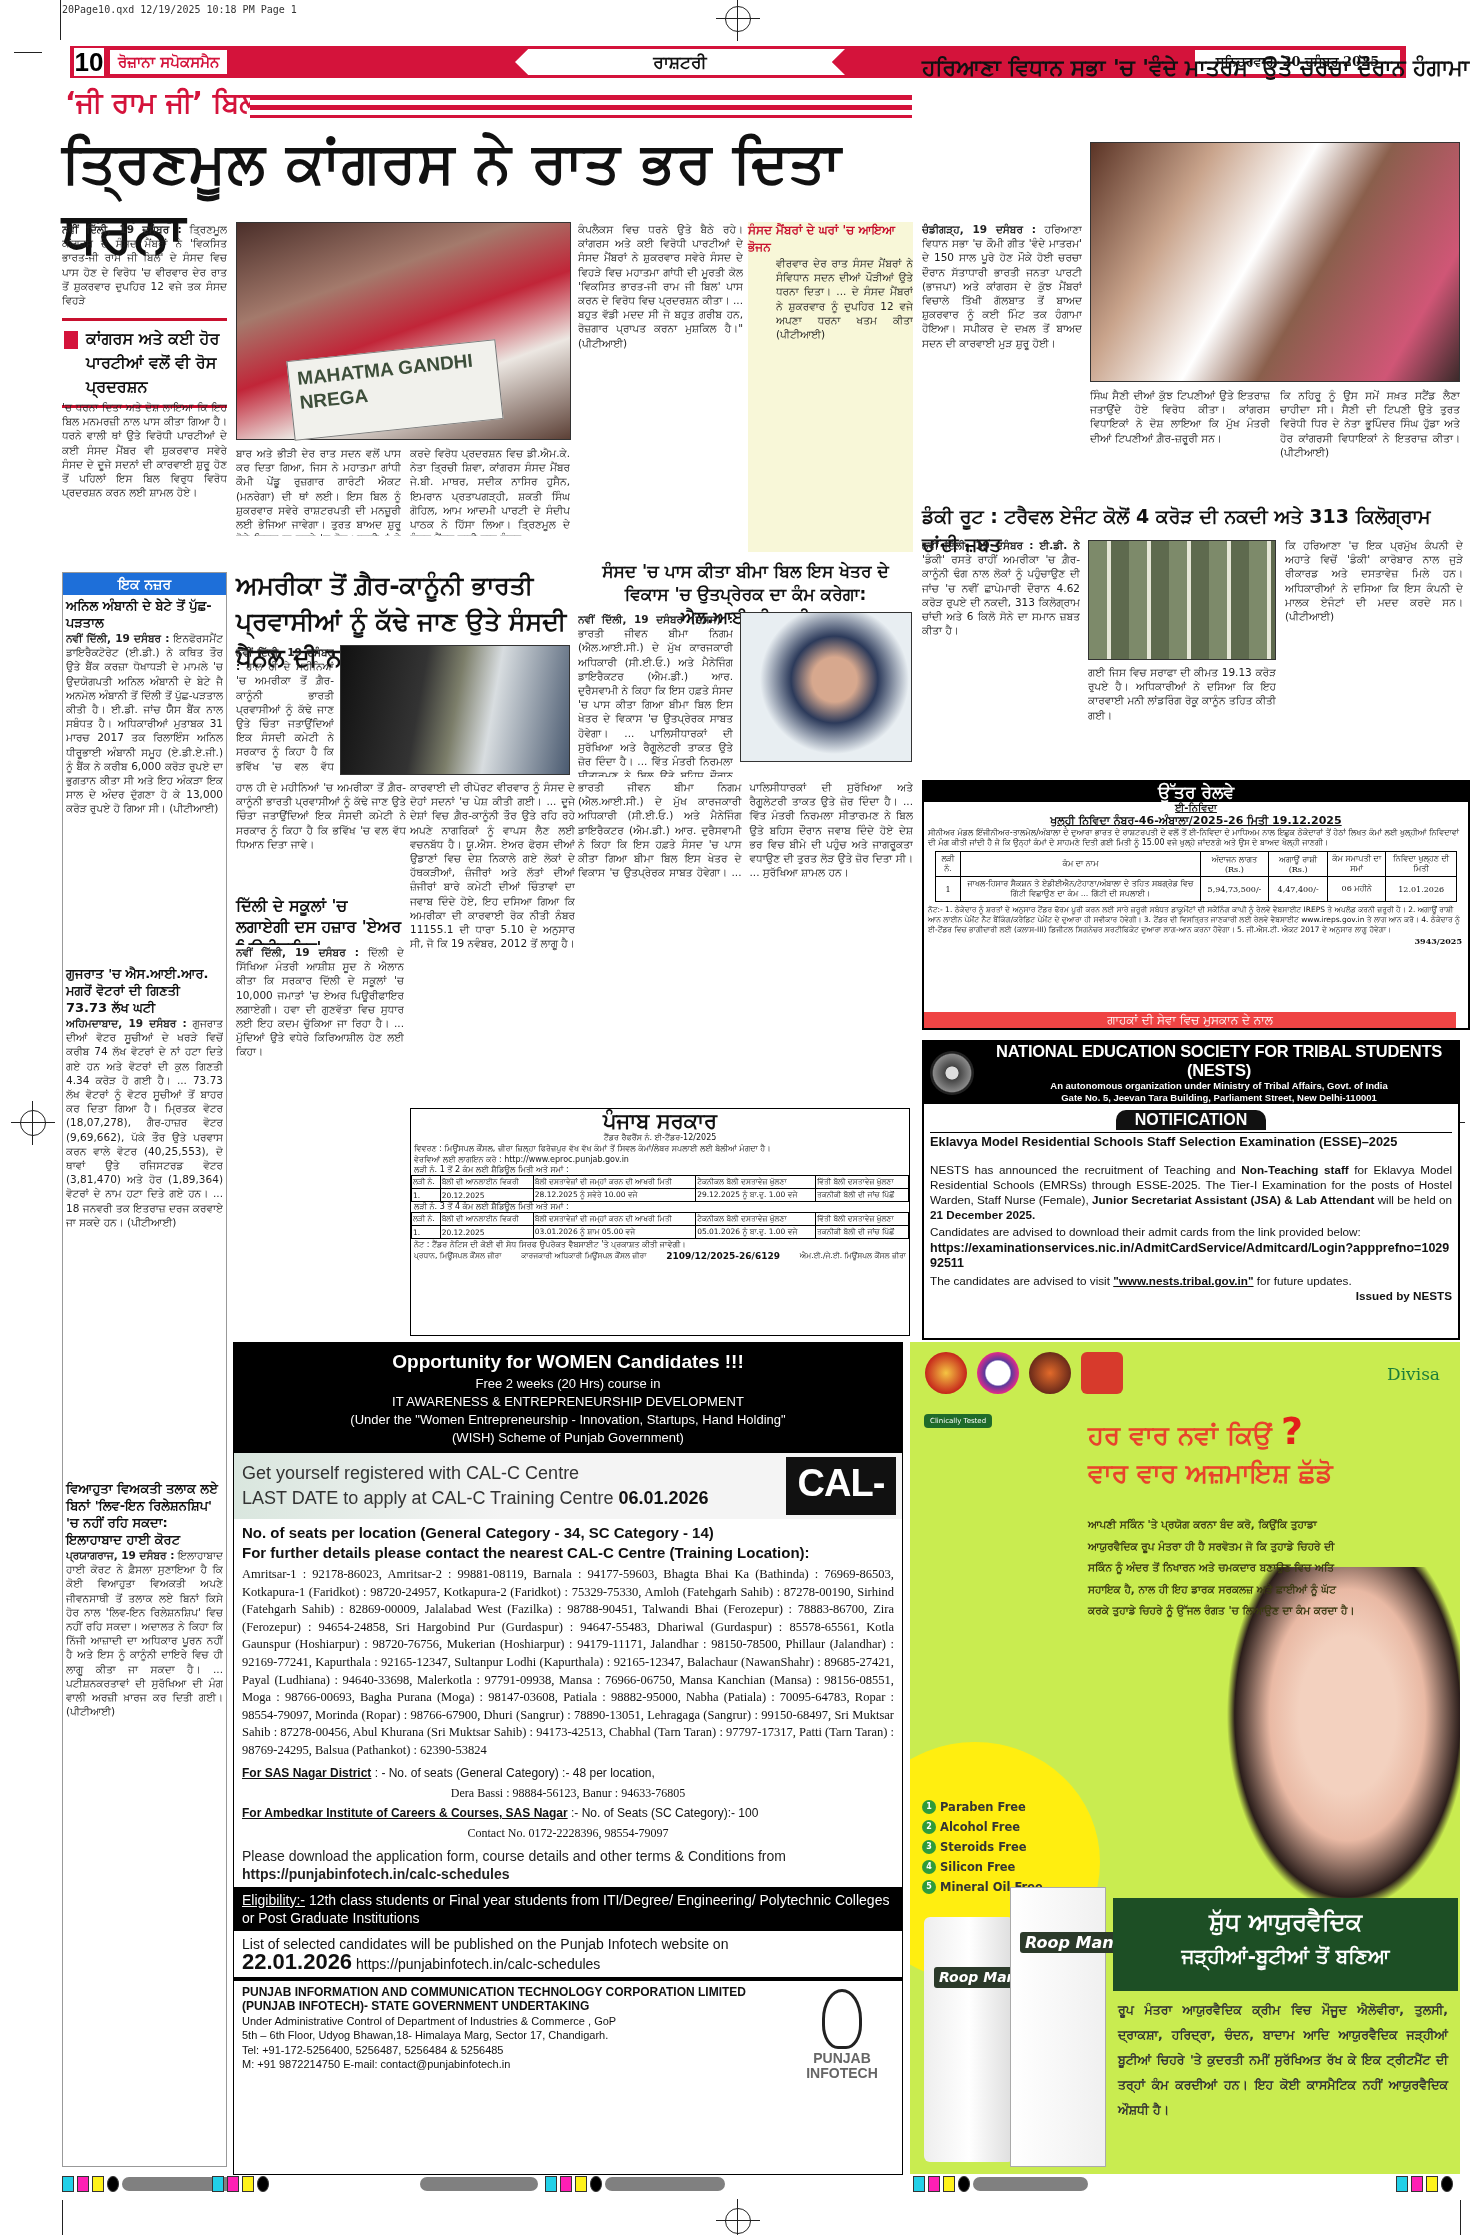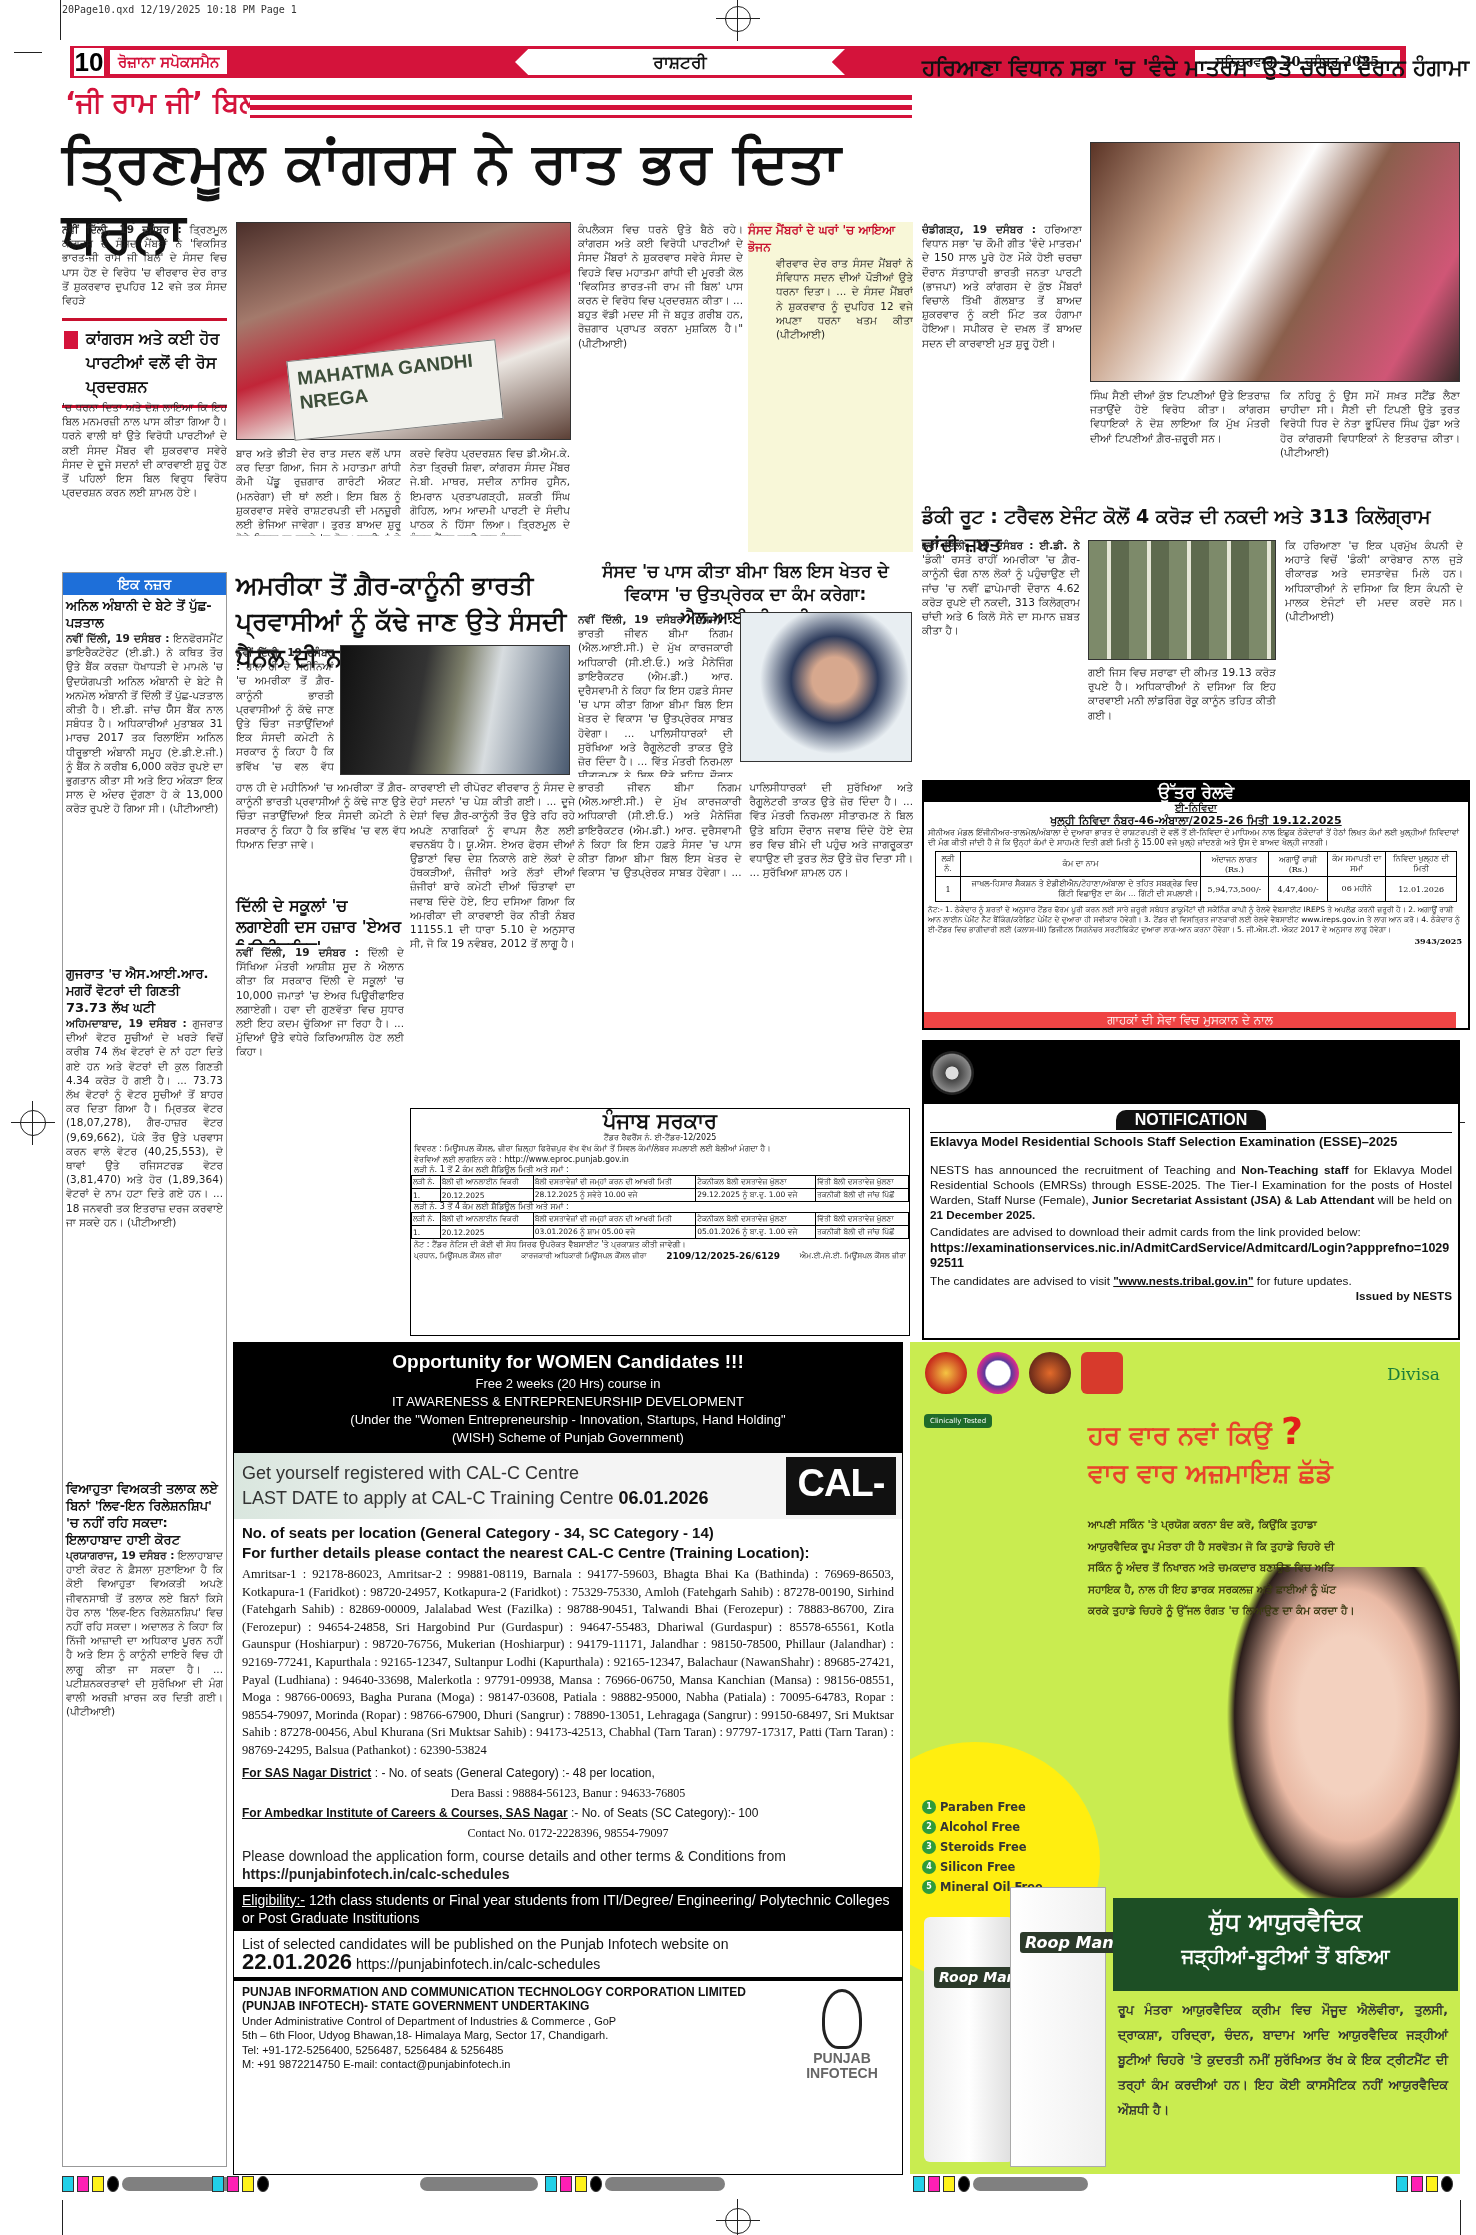--- a/index.html
+++ b/index.html
@@ -272,36 +272,41 @@
         <tr>
       <th>ਲੜੀ ਨੰ.</th>
           <th style="width:46%;">ਕੰਮ ਦਾ ਨਾਮ</th>
           <th>ਅੰਦਾਜਨ ਲਾਗਤ (Rs.)</th>
           <th>ਅਗਾਊਂ ਰਾਸ਼ੀ (Rs.)</th>
           <th>ਕੰਮ ਸਮਾਪਤੀ ਦਾ ਸਮਾਂ</th>
           <th>ਨਿਵਿਦਾ ਖੁਲ੍ਹਣ ਦੀ ਮਿਤੀ</th>
     </tr>
     <tr>
       <td>1</td>
-          <td style="text-align:right;">ਜਾਖਲ-ਹਿਸਾਰ ਸੈਕਸ਼ਨ ਤੇ ਏਡੀਈਐਨ/ਟੋਹਾਣਾ/ਅੰਬਾਲਾ ਦੇ ਤਹਿਤ ਸਬਗ੍ਰੇਡ ਵਿਚ ਗਿੱਟੀ ਵਿਛਾਉਣ ਦਾ ਕੰਮ ... ਗਿੱਟੀ ਦੀ ਸਪਲਾਈ।</td>
+          <td style="text-align:center;">ਜਾਖਲ-ਹਿਸਾਰ ਸੈਕਸ਼ਨ ਤੇ ਏਡੀਈਐਨ/ਟੋਹਾਣਾ/ਅੰਬਾਲਾ ਦੇ ਤਹਿਤ ਸਬਗ੍ਰੇਡ ਵਿਚ ਗਿੱਟੀ ਵਿਛਾਉਣ ਦਾ ਕੰਮ ... ਗਿੱਟੀ ਦੀ ਸਪਲਾਈ।</td>
           <td>5,94,73,500/-</td>
           <td>4,47,400/-</td>
           <td>06 ਮਹੀਨੇ</td>
           <td>12.01.2026</td>
     </tr>
   </tbody>
     </table>
   <div class="tiny" style="padding:1px 4px;font-size:7.5px;">ਨੋਟ:- 1. ਠੇਕੇਦਾਰ ਨੂੰ ਸ਼ਰਤਾਂ ਦੇ ਅਨੁਸਾਰ ਟੈਂਡਰ ਫੋਰਮ ਪੂਰੀ ਕਰਨ ਲਈ ਸਾਰੇ ਜ਼ਰੂਰੀ ਸਬੰਧਤ ਡਾਕੂਮੈਂਟਾਂ ਦੀ ਸਕੈਨਿੰਗ ਕਾਪੀ ਨੂੰ ਰੇਲਵੇ ਵੈਬਸਾਈਟ IREPS ਤੇ ਅਪਲੋਡ ਕਰਨੀ ਜ਼ਰੂਰੀ ਹੈ। 2. ਅਗਾਊਂ ਰਾਸ਼ੀ ਆਨ ਲਾਈਨ ਪੇਮੈਂਟ ਨੈੱਟ ਬੈਂਕਿੰਗ/ਕਰੈਡਿਟ ਪੇਮੈਂਟ ਦੇ ਦੁਆਰਾ ਹੀ ਸਵੀਕਾਰ ਹੋਵੇਗੀ। 3. ਟੈਂਡਰ ਦੀ ਵਿਸਤ੍ਰਿਤ ਜਾਣਕਾਰੀ ਲਈ ਰੇਲਵੇ ਵੈਬਸਾਈਟ www.ireps.gov.in ਤੇ ਲਾਗ ਆਨ ਕਰੋ। 4. ਠੇਕੇਦਾਰ ਨੂੰ ਈ-ਟੈਂਡਰ ਵਿਚ ਭਾਗੀਦਾਰੀ ਲਈ (ਕਲਾਸ-III) ਡਿਜੀਟਲ ਸਿਗਨੇਚਰ ਸਰਟੀਫਿਕੇਟ ਦੁਆਰਾ ਲਾਗ-ਆਨ ਕਰਨਾ ਹੋਵੇਗਾ। 5. ਜੀ.ਐਸ.ਟੀ. ਐਕਟ 2017 ਦੇ ਅਨੁਸਾਰ ਲਾਗੂ ਹੋਵੇਗਾ।</div>
   <div style="text-align:right;font-size:8px;font-weight:bold;padding-right:6px;">3943/2025</div>
   <div class="bot">ਗਾਹਕਾਂ ਦੀ ਸੇਵਾ ਵਿਚ ਮੁਸਕਾਨ ਦੇ ਨਾਲ</div>
 </div>
 
 <div class="abs nests">
   <div class="hd">
     <div class="logo"></div>
+    <div class="org">
+      <div class="n1">NATIONAL EDUCATION SOCIETY FOR TRIBAL STUDENTS (NESTS)</div>
+      <div class="n2">An autonomous organization under Ministry of Tribal Affairs, Govt. of India</div>
+      <div class="n2">Gate No. 5, Jeevan Tara Building, Parliament Street, New Delhi-110001</div>
+    </div>
   </div>
   <div class="notif">NOTIFICATION</div>
   <div class="body">
     <div class="t1">Eklavya Model Residential Schools Staff Selection Examination (ESSE)–2025</div>
     <div style="margin-bottom:2px;">
       <span>NESTS has announced the recruitment of Teaching and </span><b>Non-Teaching staff</b><span> for Eklavya Model Residential Schools (EMRSs) through ESSE-2025. The Tier-I Examination for the posts of Hostel Warden, Staff Nurse (Female), </span><b>Junior Secretariat Assistant (JSA) &amp; Lab Attendant</b><span> will be held on </span><b>21 December 2025.</b>
     </div>
     <div style="margin-bottom:2px;">Candidates are advised to download their admit cards from the link provided below:</div>
     <div style="font-weight:bold;font-size:12.5px;word-break:break-all;margin-bottom:2px;">https://examinationservices.nic.in/AdmitCardService/Admitcard/Login?appprefno=102992511</div>
     <div>

